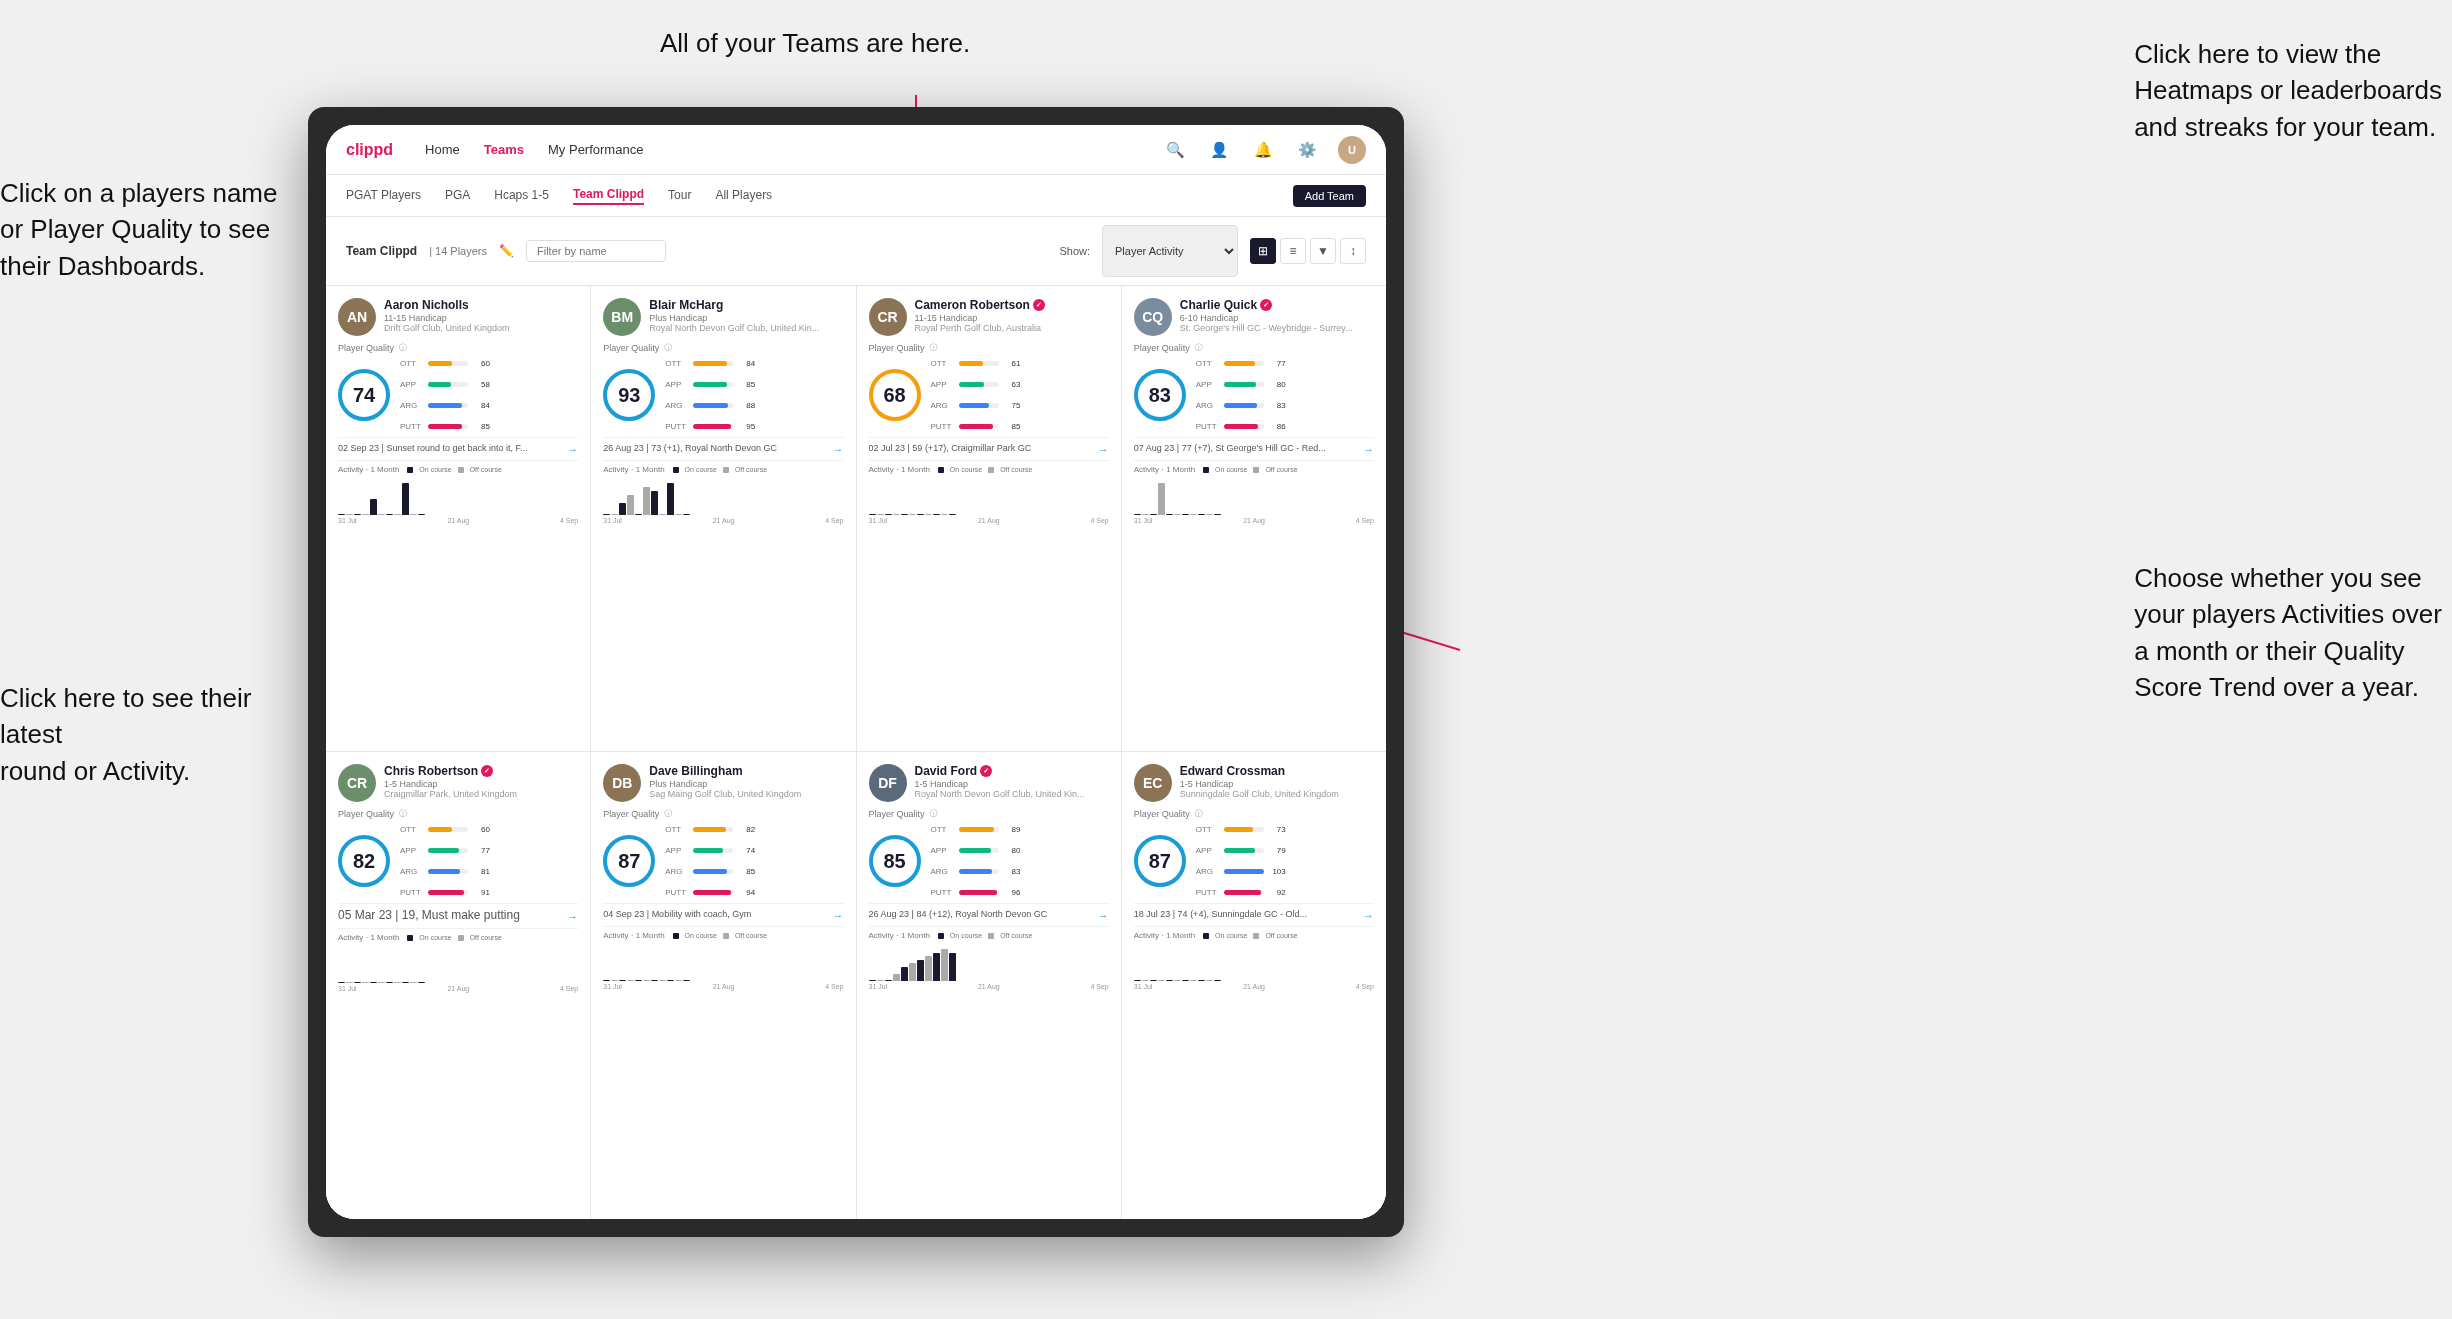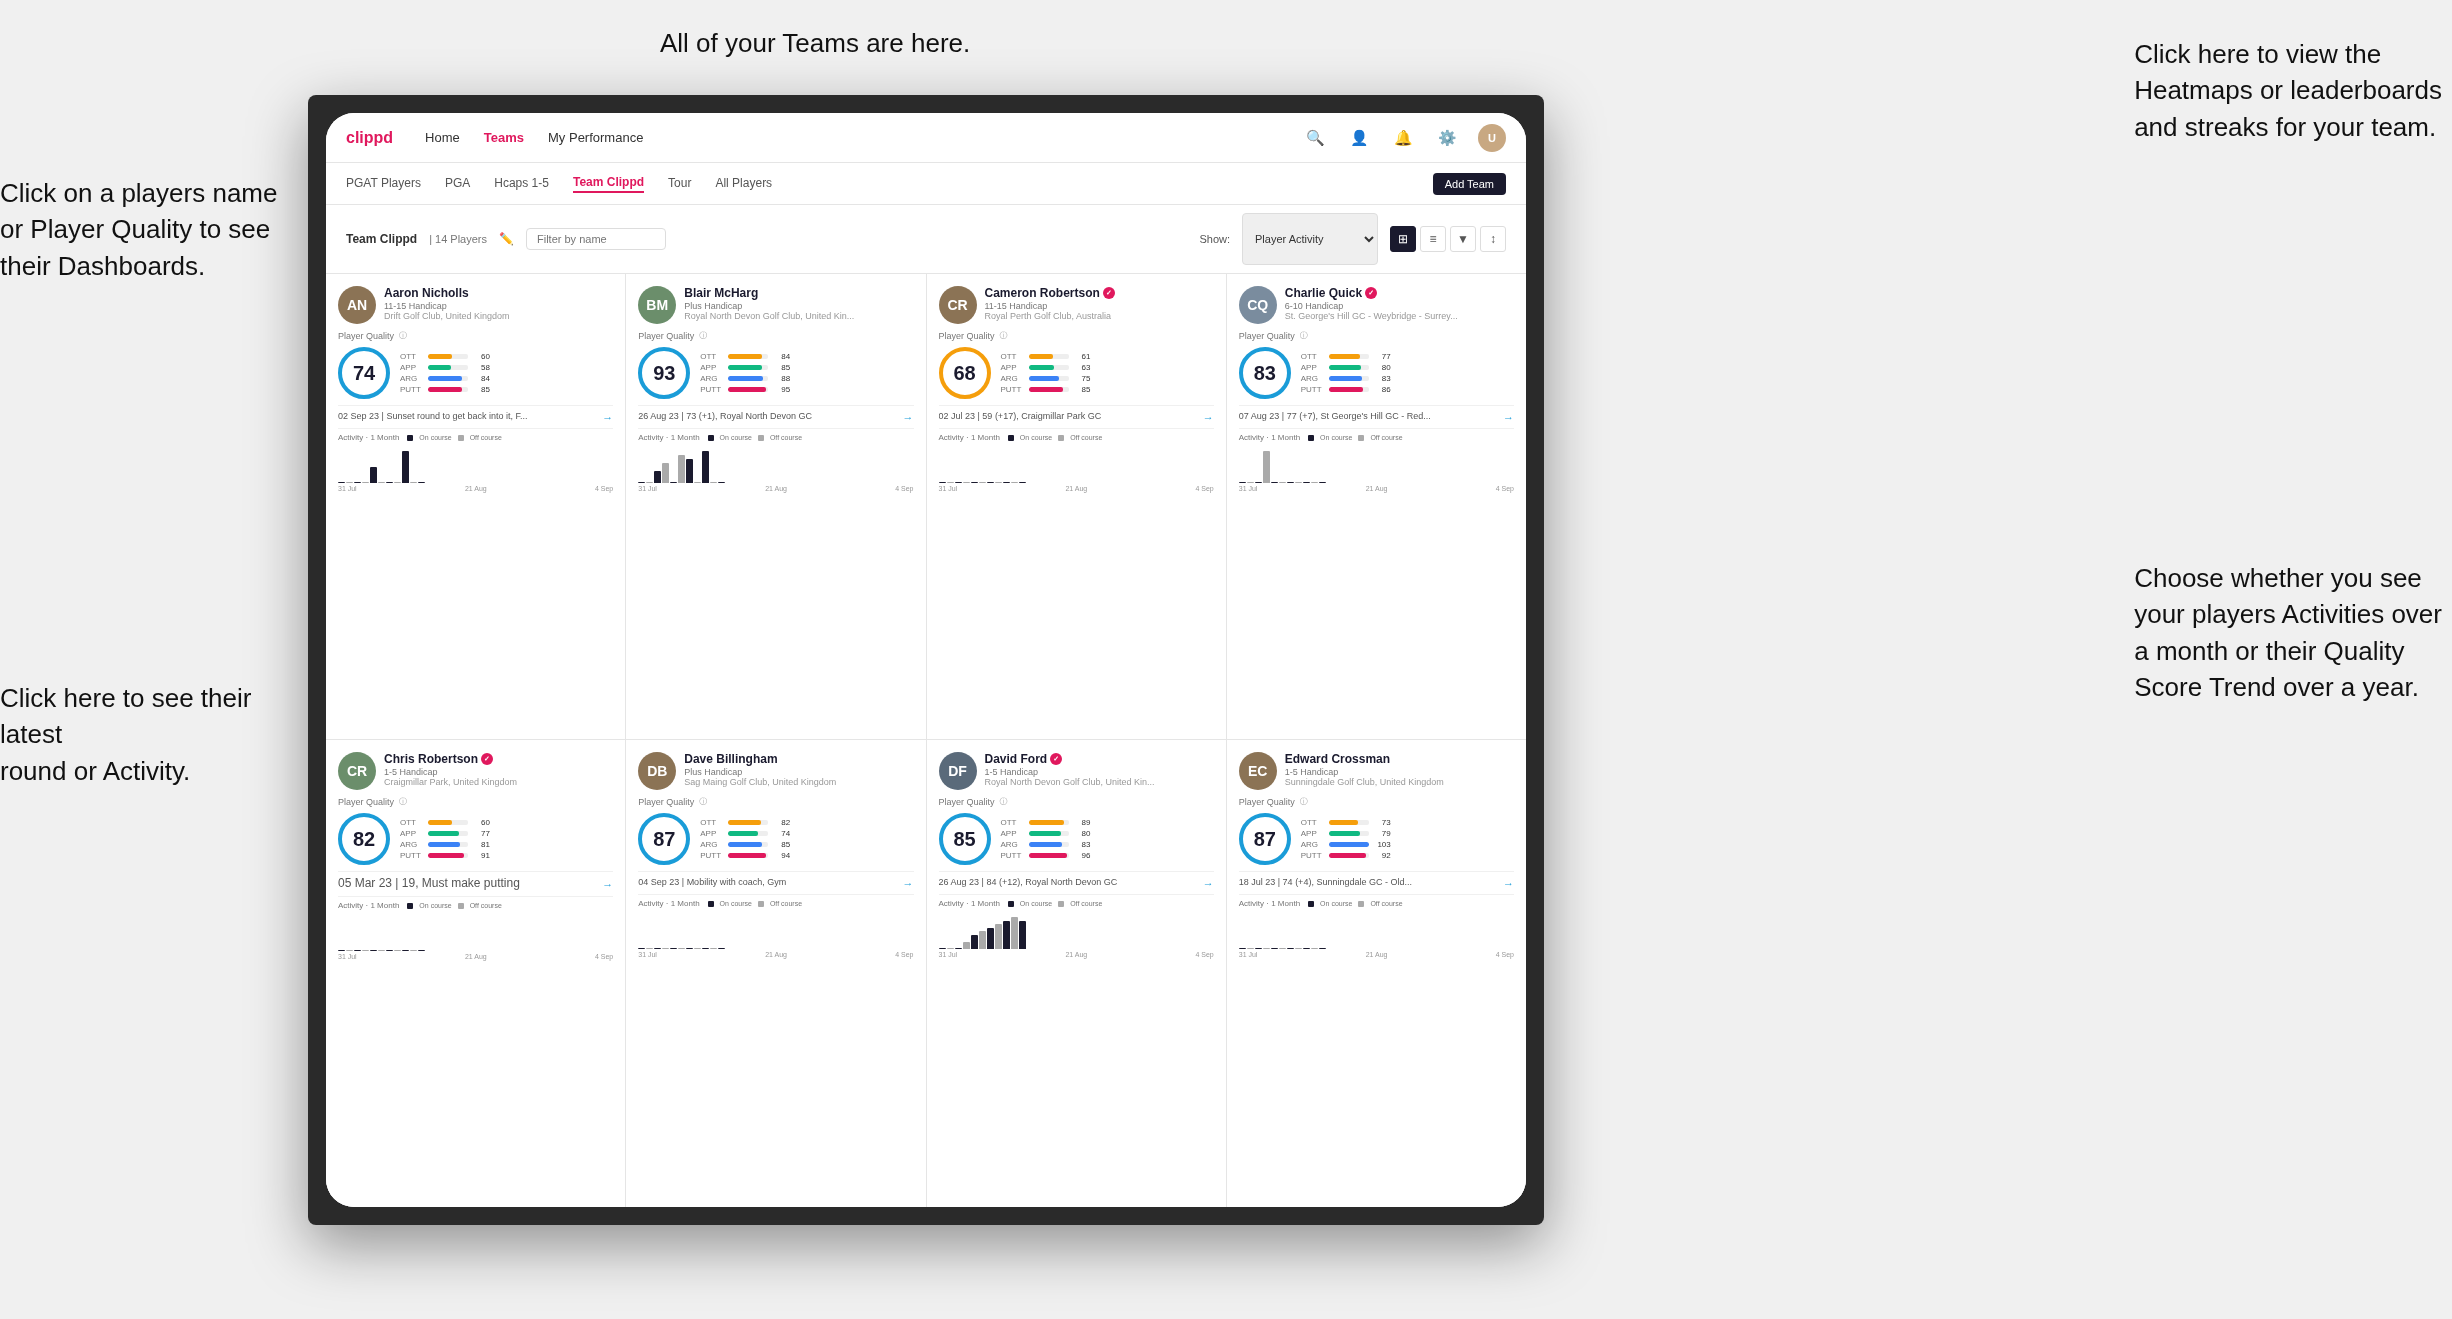--- a/index.html
+++ b/index.html
@@ -19,25 +19,25 @@
       font-weight: 400;
       color: #111;
       line-height: 1.4;
       max-width: 280px;
     }
 
     
     .ipad-frame {
       position: absolute;
       left: 308px;
-      top: 95px;
-      width: 1236px;
+      top: 107px;
+      width: 1096px;
       height: 1130px;
       background: #2a2a2a;
-      border-radius: 8px;
+      border-radius: 16px;
       box-shadow: 0 20px 60px rgba(0,0,0,0.4);
       padding: 18px;
     }
 
     .ipad-screen {
       width: 100%;
       height: 100%;
       background: #fff;
       border-radius: 28px;
       overflow: hidden;
@@ -311,21 +311,21 @@
       color: #1a1a2e;
       flex-shrink: 0;
       position: relative;
     }
 
     
     .stats-list {
       flex: 1;
       display: flex;
       flex-direction: column;
-      gap: 2px;
+      gap: 12px;
     }
 
     .stat-row {
       display: flex;
       align-items: center;
       gap: 4px;
       font-size: 8px;
     }
 
     .stat-label {

